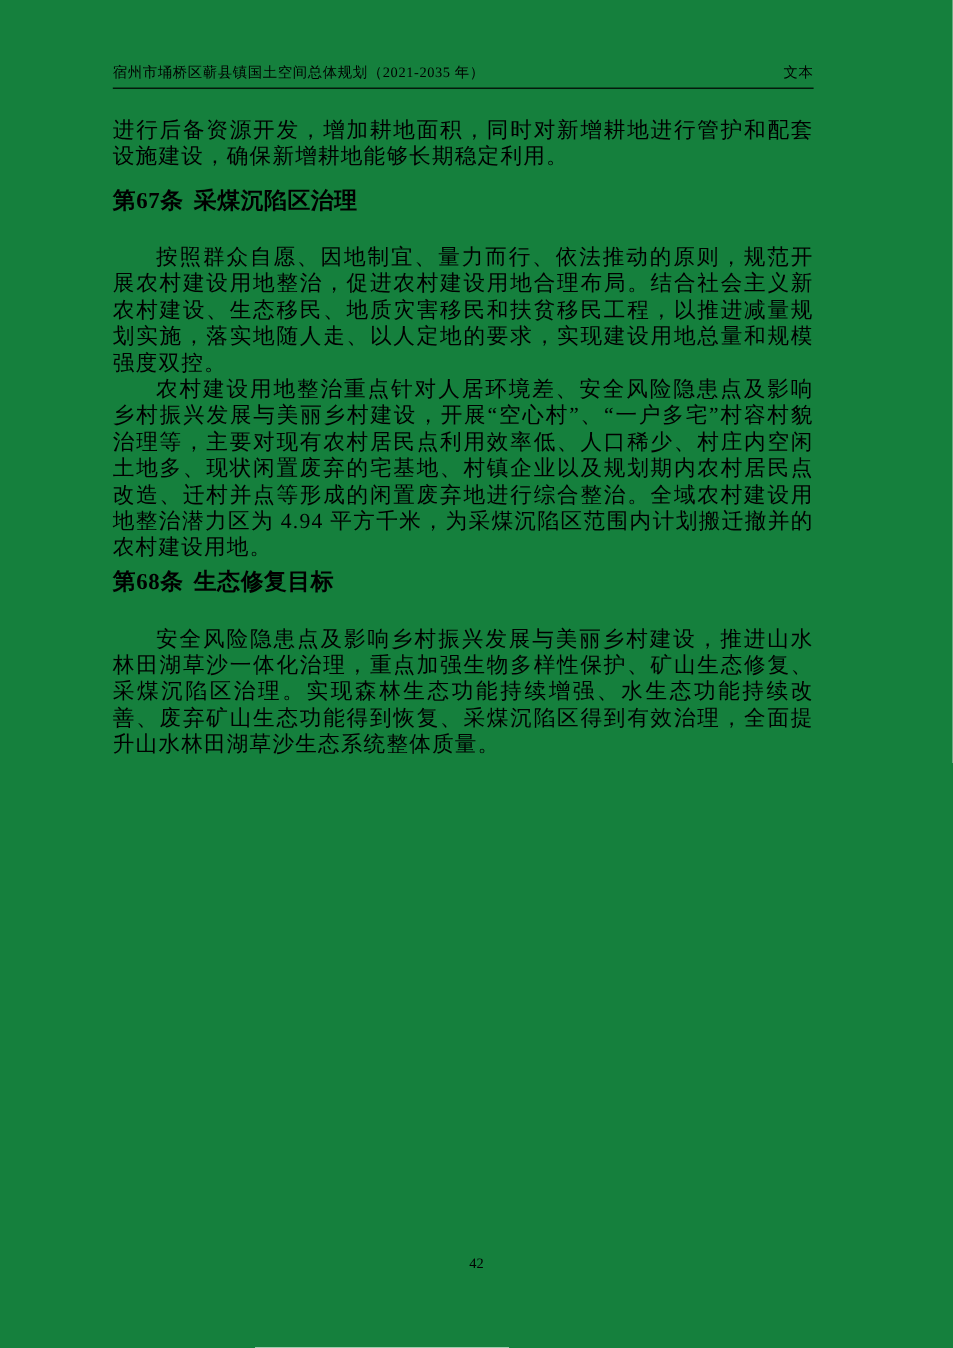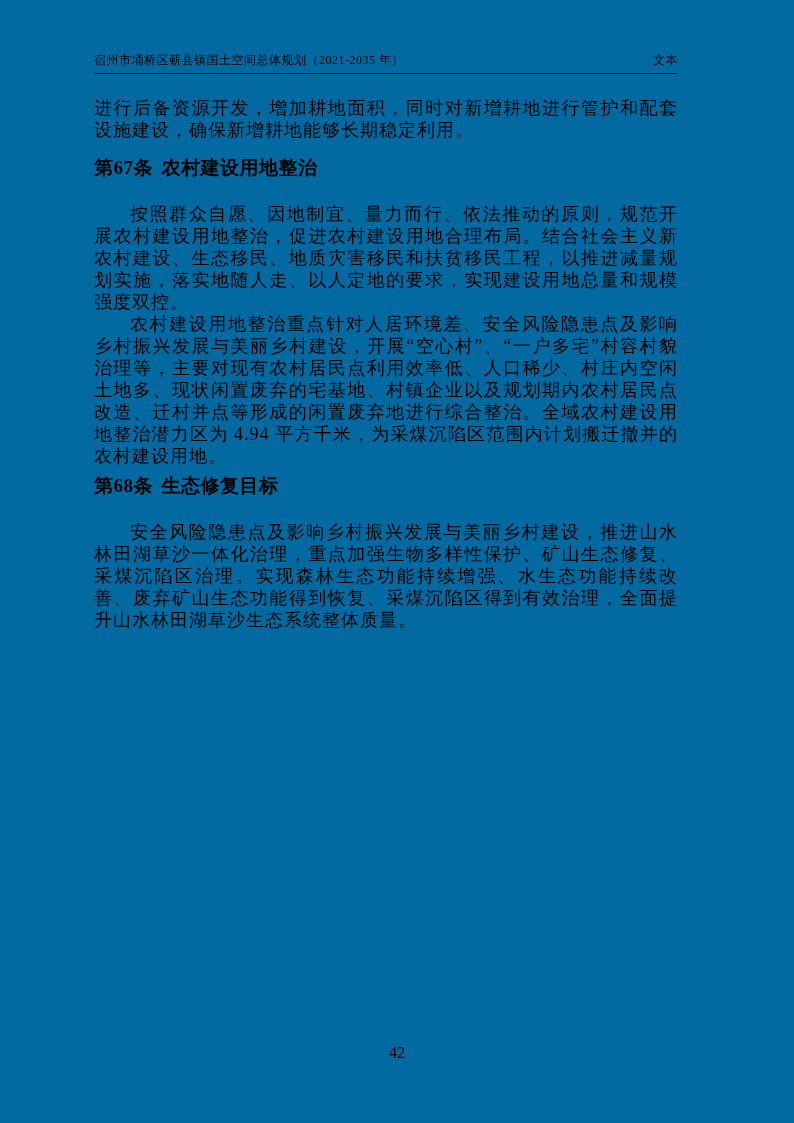--- a/index.html
+++ b/index.html
@@ -5,21 +5,21 @@
   html, body {
     margin: 0;
     padding: 0;
     background: #ffffff;
   }
   .page {
     position: relative;
     width: 794px;
     height: 1123px;
     margin: 0 auto;
-    background: #0369a1;
+    background: #15803d;
     color: #000000;
     font-family: "Liberation Serif", "DejaVu Serif", serif;
     overflow: hidden;
   }
   
   .page-header {
     position: absolute;
     top: 52px;
     left: 94px;
     width: 584px;
@@ -74,40 +74,40 @@
   h2.article-heading.second {
     margin-top: 4px;
   }
   
   .page-footer {
     position: absolute;
     left: 0;
     right: 0;
     bottom: 62px;
     text-align: center;
-    font-size: 16px;
+    font-size: 12px;
     line-height: 16px;
   }
 </style>
 </head>
 <body>
 
 <div class="page">
 
   <header class="page-header">
     <span>宿州市埇桥区蕲县镇国土空间总体规划（2021-2035 年）</span>
     <span>文本</span>
   </header>
 
   <main class="content">
 
     <p class="body-text no-indent">进行后备资源开发，增加耕地面积，同时对新增耕地进行管护和配套设施建设，确保新增耕地能够长期稳定利用。</p>
 
     <h2 class="article-heading">
-      <span>第67条</span><span class="heading-title">农村建设用地整治</span>
+      <span>第67条</span><span class="heading-title">采煤沉陷区治理</span>
     </h2>
 
     <p class="body-text">按照群众自愿、因地制宜、量力而行、依法推动的原则，规范开展农村建设用地整治，促进农村建设用地合理布局。结合社会主义新农村建设、生态移民、地质灾害移民和扶贫移民工程，以推进减量规划实施，落实地随人走、以人定地的要求，实现建设用地总量和规模强度双控。</p>
 
     <p class="body-text">农村建设用地整治重点针对人居环境差、安全风险隐患点及影响乡村振兴发展与美丽乡村建设，开展“空心村”、“一户多宅”村容村貌治理等，主要对现有农村居民点利用效率低、人口稀少、村庄内空闲土地多、现状闲置废弃的宅基地、村镇企业以及规划期内农村居民点改造、迁村并点等形成的闲置废弃地进行综合整治。全域农村建设用地整治潜力区为 4.94 平方千米，为采煤沉陷区范围内计划搬迁撤并的农村建设用地。</p>
 
 
     <h2 class="article-heading second">
       <span>第68条</span><span class="heading-title">生态修复目标</span>
     </h2>

